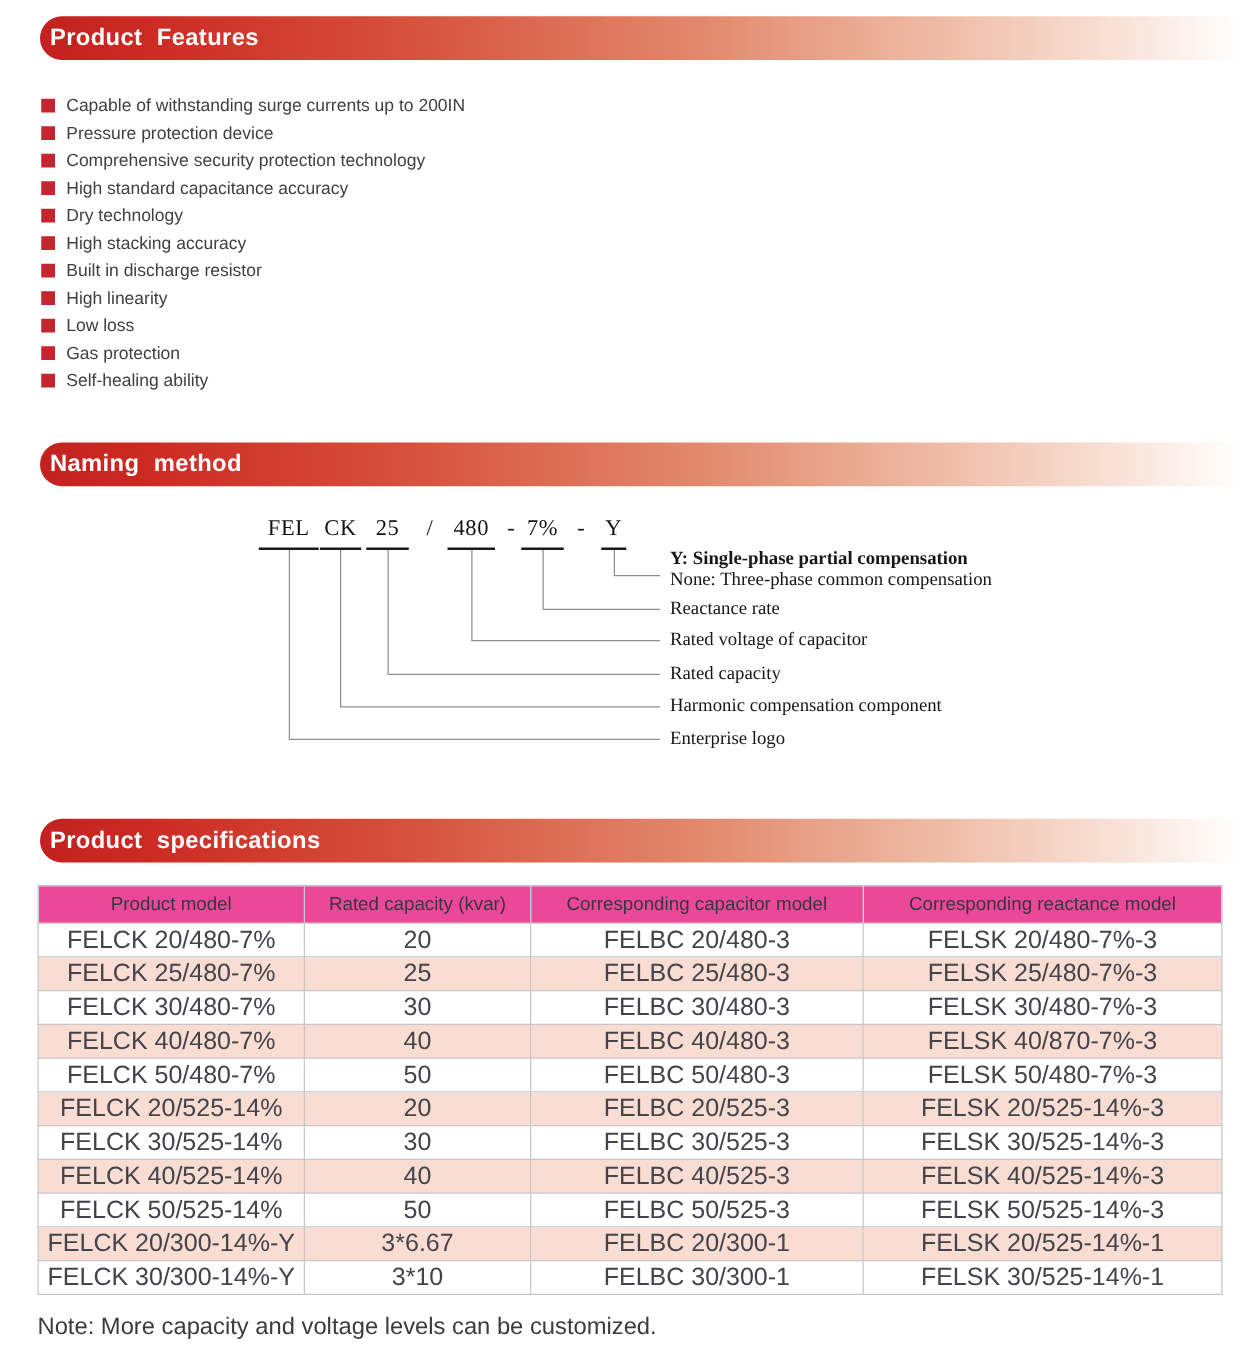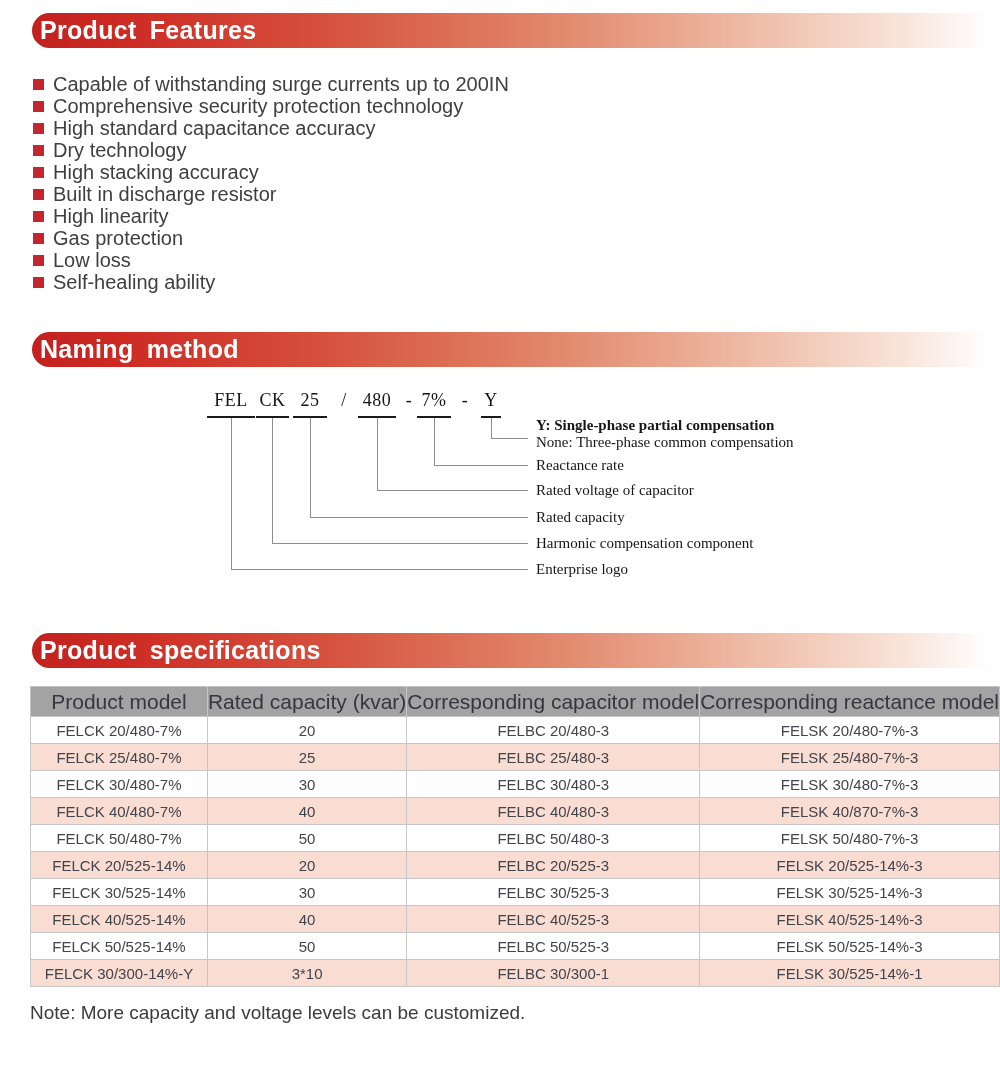--- a/index.html
+++ b/index.html
@@ -10,32 +10,32 @@
   }
 
   
   .banner {
     height:35px; margin-left:32px; width:968px;
     border-radius:18px 0 0 18px;
     background:linear-gradient(90deg,#c2211f 0%,#cd2a23 9%,#d6503c 30%,#e28a6e 55%,#efbda8 75%,#f9e4da 90%,#ffffff 99%);
     display:flex; align-items:center;
   }
   .banner .banner-title {
-    color:#ffffff; font-size:25px; font-weight:bold;
+    color:#ffffff; font-size:19px; font-weight:bold;
     padding-left:8px; letter-spacing:0.3px; word-spacing:6px;
   }
   .banner.first { margin-top:13px; }
   .banner.second { margin-top:39px; }
   .banner.third { margin-top:25px; }
 
   
   .features { list-style:none; margin:25px 0 0 33px; }
   .features li {
     height:22px; display:flex; align-items:center; gap:9px;
-    font-size:20px; color:#3f3f3f;
+    font-size:14px; color:#3f3f3f;
   }
   .bullet {
     width:11px; height:11px; background:#c5252e; flex-shrink:0; display:inline-block;
   }
 
   
   .diagram { position:relative; height:228px; margin-top:13px; width:1000px; }
   .code-seg, .code-sep {
     position:absolute; top:6px; height:32px; line-height:28px;
     font-family:"Liberation Serif", serif; font-size:18px; color:#141414;
@@ -80,42 +80,46 @@
   .l-harm { top:154px; }
   .l-ent { top:180px; }
 
   
   table.spec { border-collapse:collapse; margin:18px 0 0 30px; table-layout:fixed; }
   .spec th, .spec td {
     border:1px solid #c6c6c6; text-align:center; vertical-align:middle;
     font-weight:normal; white-space:nowrap; overflow:hidden;
   }
   .spec th {
-    height:30px; background:#a3a3a3; font-size:21px; color:#36363e;
-  }
-  .spec td { height:27px; font-size:15px; color:#43434b; background:#ffffff; }
+    height:30px; background:#ec4899; font-size:15px; color:#36363e;
+  }
+  .spec td { height:27px; font-size:20px; color:#43434b; background:#ffffff; }
   .spec tbody tr:nth-child(even) td { background:#f9ddd2; }
   .col1 { width:213px; } .col2 { width:181px; } .col3 { width:266px; } .col4 { width:287px; }
 
   .note { margin:15px 0 0 30px; font-size:19px; color:#3b3b3b; }
 </style>
 </head>
 <body>
 
 <div class="banner first">
   <span class="banner-title">Product Features</span>
 </div>
 
 <ul class="features">
   <li>
       <span class="bullet"></span>
       <span>Capable of withstanding surge currents up to 200IN</span>
     </li>
   <li>
       <span class="bullet"></span>
+      <span>Pressure protection device</span>
+    </li>
+  <li>
+      <span class="bullet"></span>
       <span>Comprehensive security protection technology</span>
     </li>
   <li>
       <span class="bullet"></span>
       <span>High standard capacitance accuracy</span>
     </li>
   <li>
       <span class="bullet"></span>
       <span>Dry technology</span>
     </li>
@@ -126,25 +130,25 @@
   <li>
       <span class="bullet"></span>
       <span>Built in discharge resistor</span>
     </li>
   <li>
       <span class="bullet"></span>
       <span>High linearity</span>
     </li>
   <li>
       <span class="bullet"></span>
+      <span>Low loss</span>
+    </li>
+  <li>
+      <span class="bullet"></span>
       <span>Gas protection</span>
-    </li>
-  <li>
-      <span class="bullet"></span>
-      <span>Low loss</span>
     </li>
   <li>
       <span class="bullet"></span>
       <span>Self-healing ability</span>
     </li>
 </ul>
 
 <div class="banner second">
   <span class="banner-title">Naming method</span>
 </div>
@@ -251,20 +255,26 @@
       <td>FELBC 40/525-3</td>
       <td>FELSK 40/525-14%-3</td>
     </tr>
     <tr>
       <td>FELCK 50/525-14%</td>
       <td>50</td>
       <td>FELBC 50/525-3</td>
       <td>FELSK 50/525-14%-3</td>
     </tr>
     <tr>
+      <td>FELCK 20/300-14%-Y</td>
+      <td>3*6.67</td>
+      <td>FELBC 20/300-1</td>
+      <td>FELSK 20/525-14%-1</td>
+    </tr>
+    <tr>
       <td>FELCK 30/300-14%-Y</td>
       <td>3*10</td>
       <td>FELBC 30/300-1</td>
       <td>FELSK 30/525-14%-1</td>
     </tr>
   </tbody>
 </table>
 
 <div class="note">Note: More capacity and voltage levels can be customized.</div>
 

